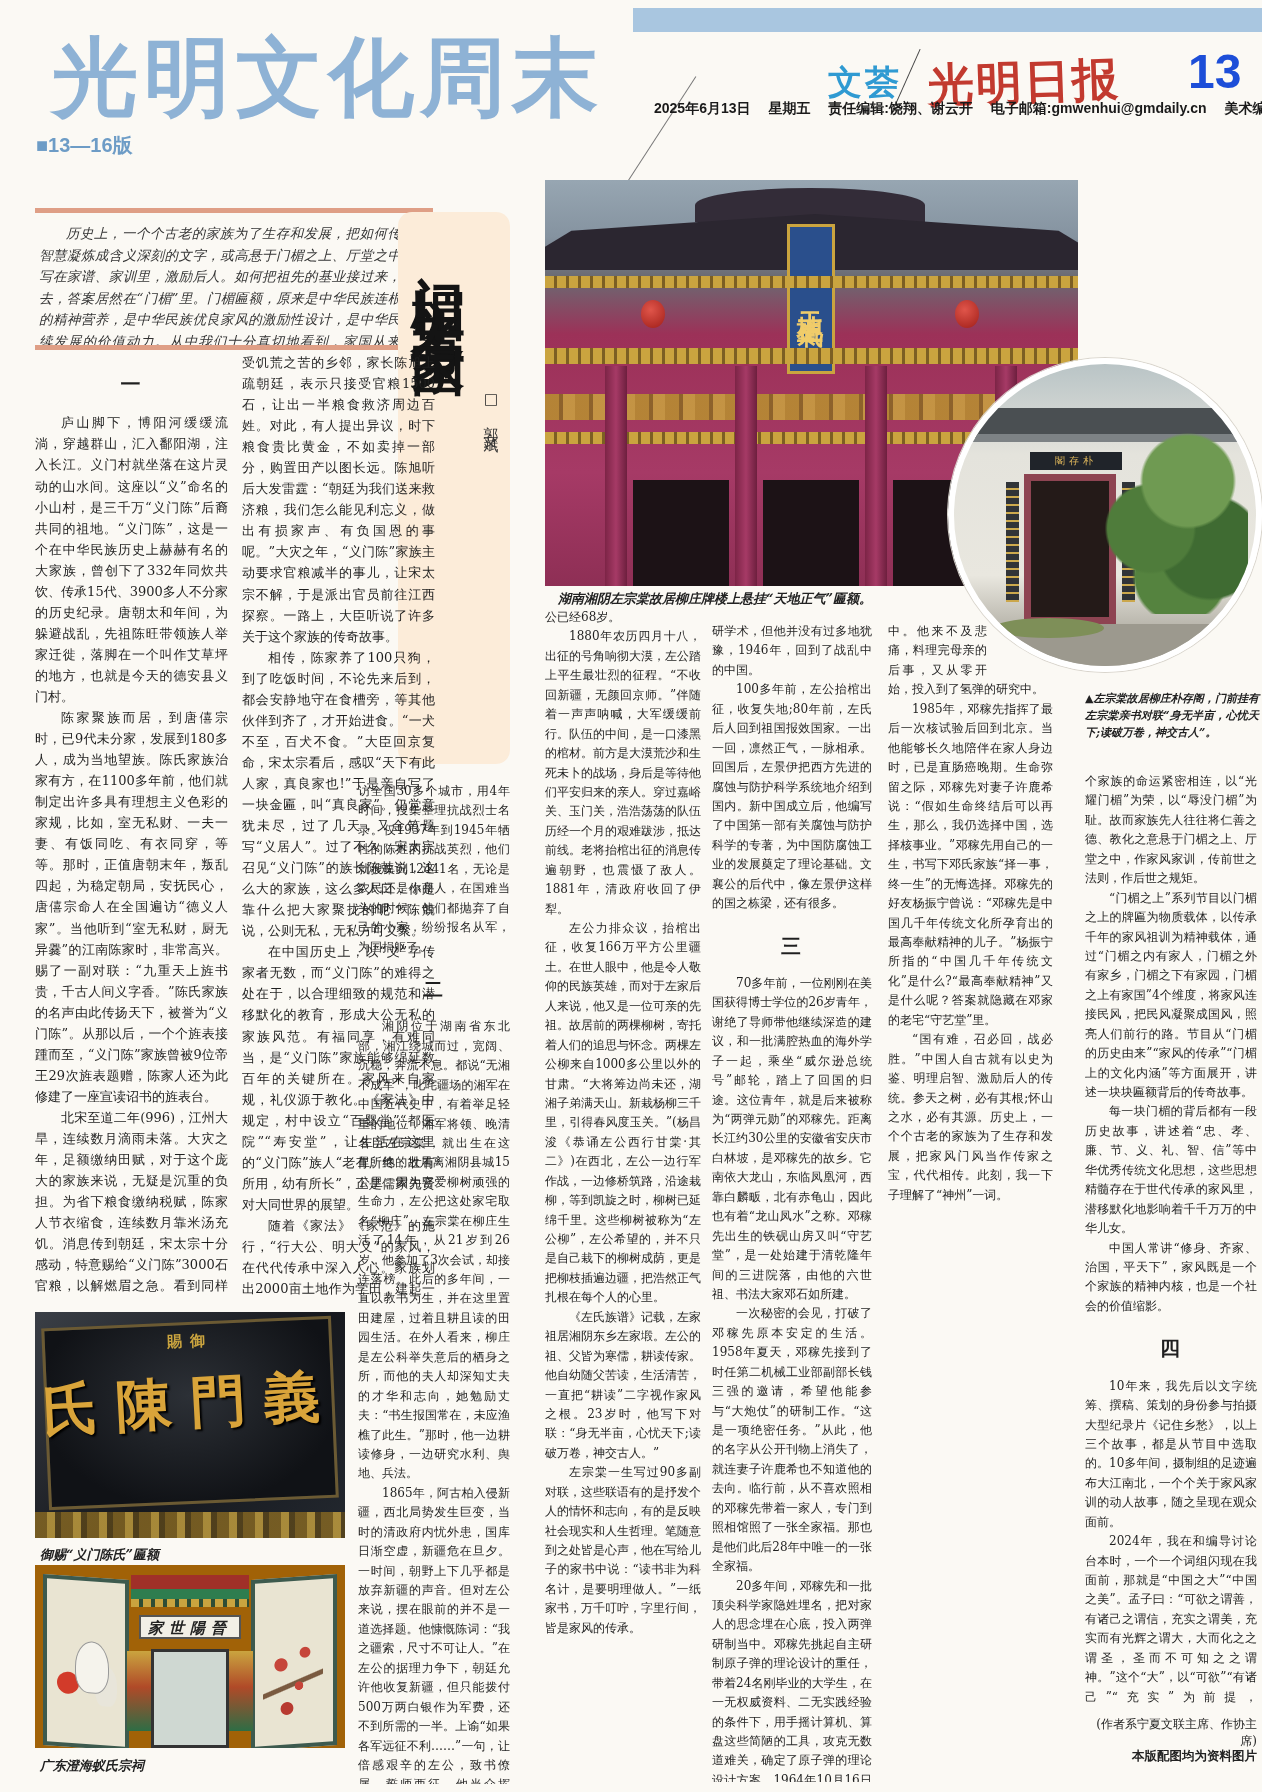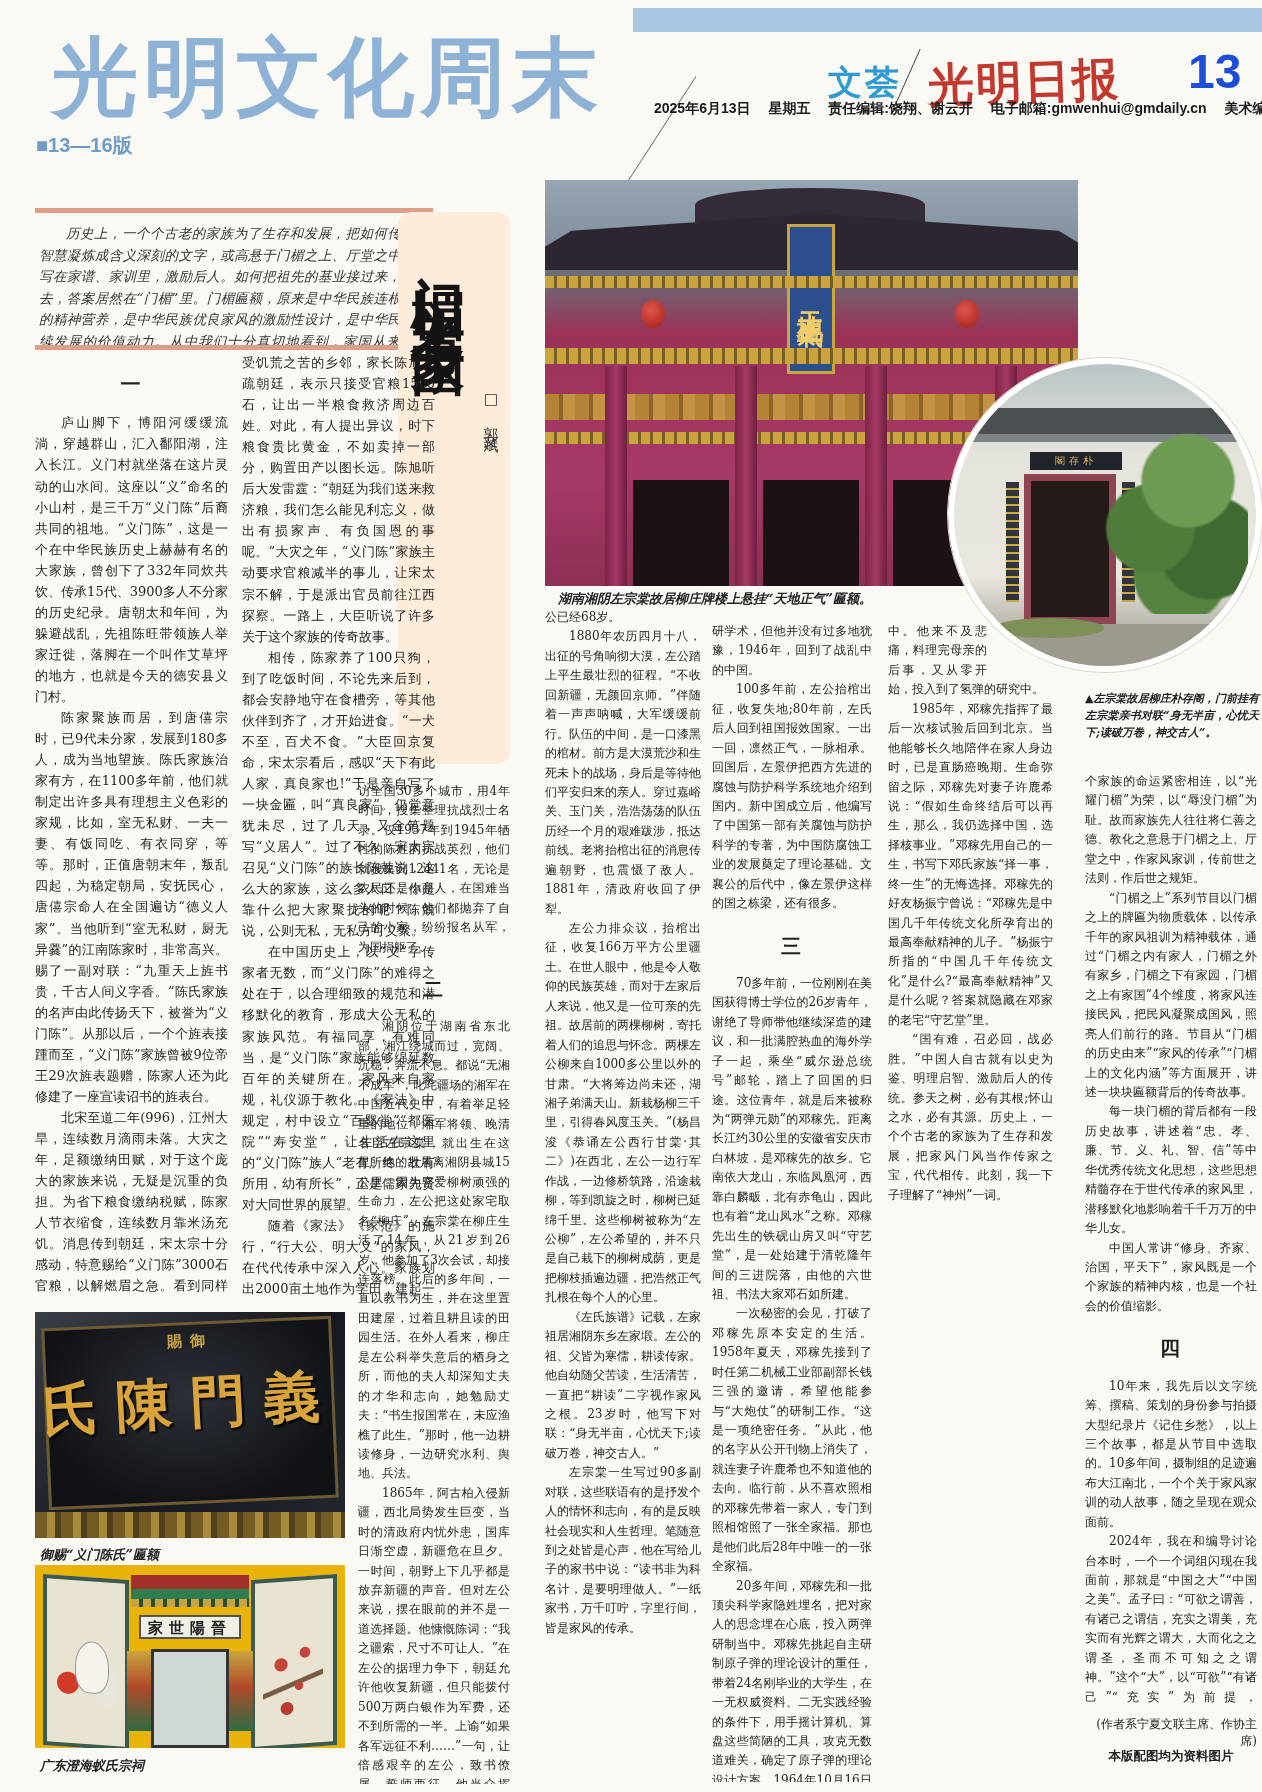--- a/index.html
+++ b/index.html
@@ -108,21 +108,21 @@
   .pl-frame{position:absolute;left:10px;top:10px;right:10px;bottom:34px;border:3px solid #6b5a33;
         transform:rotate(-2.5deg);background:radial-gradient(ellipse at 50% 40%,#2c3036,#101216 75%);}
   .pl-chars{position:absolute;left:0;top:54px;width:100%;text-align:center;font-size:56px;font-weight:bold;
         color:#d9a43a;letter-spacing:18px;transform:rotate(-3deg);text-shadow:2px 2px 2px #000;}
   .pl-small{position:absolute;left:50%;top:20px;transform:translateX(-50%) rotate(-2deg);font-size:15px;
         color:#caa43f;letter-spacing:8px;font-weight:bold;}
   .pl-scroll{position:absolute;left:0;bottom:0;width:100%;height:26px;
         background:repeating-linear-gradient(90deg,#8a6a22 0 12px,#caa43f 12px 20px,#5d481a 20px 26px);opacity:.8;}
 
   
-  .photo-shrine{position:absolute;left:35px;top:1565px;width:310px;height:183px;overflow:hidden;background:#eab308;}
+  .photo-shrine{position:absolute;left:35px;top:1565px;width:310px;height:183px;overflow:hidden;background:#a16207;font-style:italic;}
   .sh-left,.sh-right{position:absolute;top:12px;width:86px;height:171px;background:#e9e4d2;border:4px solid #3d5a4e;}
   .sh-left{left:8px;transform:skewY(4deg);} .sh-right{right:8px;transform:skewY(-4deg);}
   .sh-sun{position:absolute;left:10px;top:92px;width:22px;height:22px;border-radius:50%;background:#d23b2a;}
   .sh-crane{position:absolute;left:28px;top:60px;width:34px;height:52px;border-radius:50% 50% 40% 40%;
         background:#f5f3ec;box-shadow:14px 18px 0 -6px #e8e5da;border:1px solid #999;}
   .sh-plum{position:absolute;right:10px;top:50px;width:60px;height:110px;
         background:radial-gradient(circle at 30% 30%,#c6453a 0 7%,transparent 8%),
                    radial-gradient(circle at 60% 50%,#c6453a 0 6%,transparent 7%),
                    radial-gradient(circle at 40% 70%,#b83a30 0 7%,transparent 8%),
                    radial-gradient(circle at 70% 20%,#c6453a 0 5%,transparent 6%),
@@ -132,21 +132,21 @@
   .sh-beam3{position:absolute;left:96px;top:34px;width:118px;height:8px;
         background:repeating-linear-gradient(90deg,#caa43f 0 8px,#2e4d35 8px 12px);}
   .sh-plaque{position:absolute;left:104px;top:50px;width:102px;height:24px;background:#f2efe6;
         border:2px solid #555;color:#222;font-size:15px;font-weight:bold;text-align:center;line-height:22px;letter-spacing:6px;}
   .sh-open{position:absolute;left:116px;top:84px;width:78px;height:99px;background:#cfd8d2;border:3px solid #333;}
   .sh-god{position:absolute;top:86px;width:26px;height:80px;
         background:linear-gradient(180deg,#caa43f,#b04a28 45%,#2e6d45);}
   .sg1{left:92px;} .sg2{right:92px;}
 
   .credit-line{position:absolute;left:1085px;top:1716px;width:172px;text-align:right;font-size:12px;color:#1f1f1f;}
-  .note-line{position:absolute;left:1085px;top:1748px;width:172px;text-align:center;font-size:12.5px;font-weight:bold;}
+  .note-line{position:absolute;left:1085px;top:1748px;width:172px;text-align:right;font-size:12.5px;font-weight:bold;}
 </style>
 </head>
 <body>
 
 <div class="page" data-name="newspaper-page">
 
   <div class="topbar" data-name="top-blue-bar"></div>
   <div class="weekend-title" data-name="weekend-section-title">光明文化周末</div>
   <div class="edition" data-name="edition-range">■13—16版</div>
   <div class="section-label" data-name="section-label">文荟</div>

